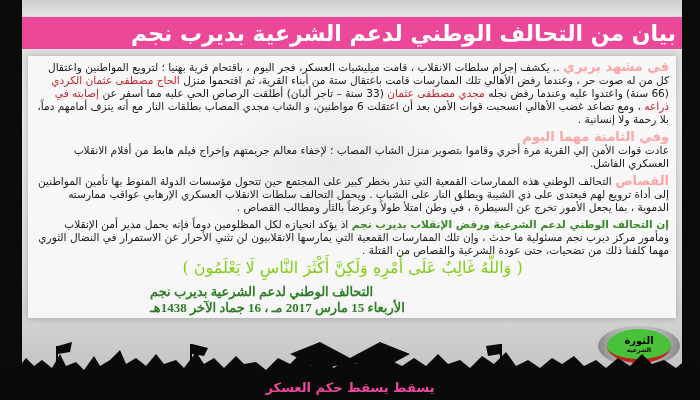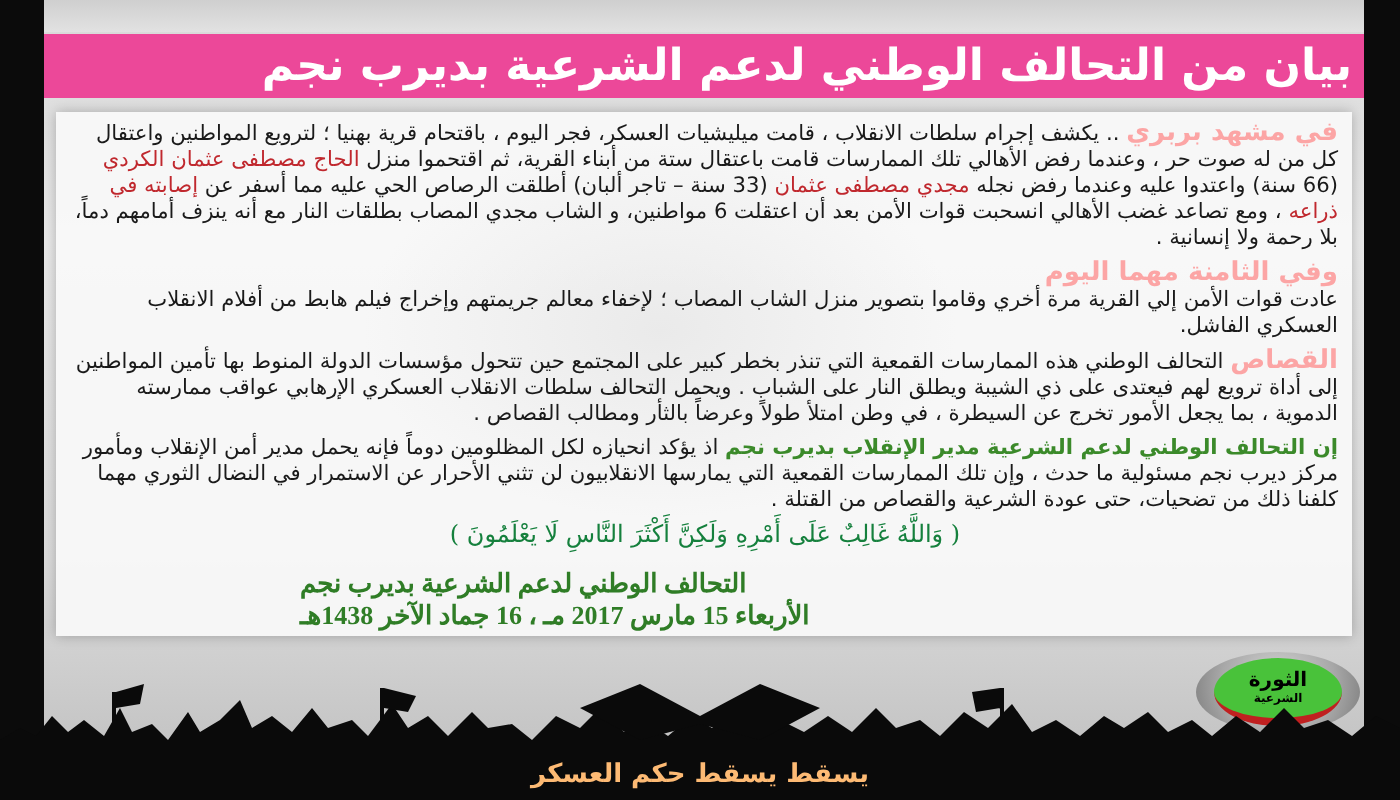--- a/index.html
+++ b/index.html
@@ -41,21 +41,21 @@
       direction: rtl; text-align: right;
       color: #1a1a1a; font-size: 10.6px; line-height: 13px;
       font-family: "DejaVu Sans", sans-serif;
     }
     .para { margin: 0; }
     .gap { height: 4px; }
     .hl-red { color: #c0282e; }
     .hl-red-big { color: #fca5a5; font-weight: bold; font-size: 13px; }
     .hl-green { color: #3b8a2a; font-weight: bold; }
     .quran {
-      text-align: center; color: #15803d; font-size: 12px; margin-top: 4px;
+      text-align: center; color: #84cc16; font-size: 16px; margin-top: 4px;
       font-family: "DejaVu Serif", serif;
     }
     .signature {
       position: absolute; left: 150px; top: 284px; width: 400px;
       direction: rtl; text-align: left; color: #2f7d26; font-weight: bold;
       font-size: 13px; line-height: 16px; font-family: Liberation Serif, serif;
     }
     .logo {
       position: absolute; left: 598px; top: 326px; width: 82px; height: 40px;
       border-radius: 50%;
@@ -66,21 +66,21 @@
       width: 64px; height: 30px; border-radius: 50%;
       background: #49c23a; border-bottom: 4px solid #c02020;
       display: flex; flex-direction: column; align-items: center; justify-content: center;
       color: #000000; font-weight: bold; direction: rtl;
     }
     .logo-top { font-size: 10px; line-height: 10px; }
     .logo-bottom { font-size: 6px; line-height: 7px; }
     .crowd { position: absolute; left: 0; top: 340px; width: 700px; height: 60px; }
     .footer-slogan {
       position: absolute; left: 0; top: 380px; width: 700px; text-align: center;
-      color: #fdba74; font-weight: bold; font-size: 13px; direction: rtl;
+      color: #ec4899; font-weight: bold; font-size: 13px; direction: rtl;
     }
   </style>
 </head>
 <body>
 
 <div class="canvas"></div>
 <div class="top-strip"></div>
 <div class="side-left"></div>
 <div class="side-right"></div>
 
@@ -99,21 +99,21 @@
   <p class="para">
     <span class="hl-red-big">وفي الثامنة مهما اليوم</span><br>
     <span>عادت قوات الأمن إلي القرية مرة أخري وقاموا بتصوير منزل الشاب المصاب ؛ لإخفاء معالم جريمتهم وإخراج فيلم هابط من أفلام الانقلاب العسكري الفاشل.</span>
   </p>
   <div class="gap"></div>
   <p class="para">
     <span class="hl-red-big">القصاص</span><span> التحالف الوطني هذه الممارسات القمعية التي تنذر بخطر كبير على المجتمع حين تتحول مؤسسات الدولة المنوط بها تأمين المواطنين إلى أداة ترويع لهم فيعتدى على ذي الشيبة ويطلق النار على الشباب . ويحمل التحالف سلطات الانقلاب العسكري الإرهابي عواقب ممارسته الدموية ، بما يجعل الأمور تخرج عن السيطرة ، في وطن امتلأ طولاً وعرضاً بالثأر ومطالب القصاص .</span>
   </p>
   <div class="gap"></div>
   <p class="para">
-    <span class="hl-green">إن التحالف الوطني لدعم الشرعية مدير الإنقلاب بديرب نجم</span><span>  اذ يؤكد انحيازه لكل المظلومين دوماً فإنه يحمل مدير أمن الإنقلاب ومأمور مركز ديرب نجم مسئولية ما حدث ، وإن تلك الممارسات القمعية التي يمارسها الانقلابيون لن تثني الأحرار عن الاستمرار في النضال الثوري مهما كلفنا ذلك من تضحيات، حتى عودة الشرعية والقصاص من القتلة .</span>
+    <span class="hl-green">إن التحالف الوطني لدعم الشرعية ورفض الإنقلاب بديرب نجم</span><span>  اذ يؤكد انحيازه لكل المظلومين دوماً فإنه يحمل مدير أمن الإنقلاب ومأمور مركز ديرب نجم مسئولية ما حدث ، وإن تلك الممارسات القمعية التي يمارسها الانقلابيون لن تثني الأحرار عن الاستمرار في النضال الثوري مهما كلفنا ذلك من تضحيات، حتى عودة الشرعية والقصاص من القتلة .</span>
   </p>
   <div class="quran">( وَاللَّهُ غَالِبٌ عَلَى أَمْرِهِ وَلَكِنَّ أَكْثَرَ النَّاسِ لَا يَعْلَمُونَ )</div>
 </div>
 
 <div class="signature">
   <div>التحالف الوطني لدعم الشرعية بديرب نجم</div>
   <div>الأربعاء 15 مارس 2017 مـ ، 16 جماد الآخر 1438هـ</div>
 </div>
 
 <div class="logo">

